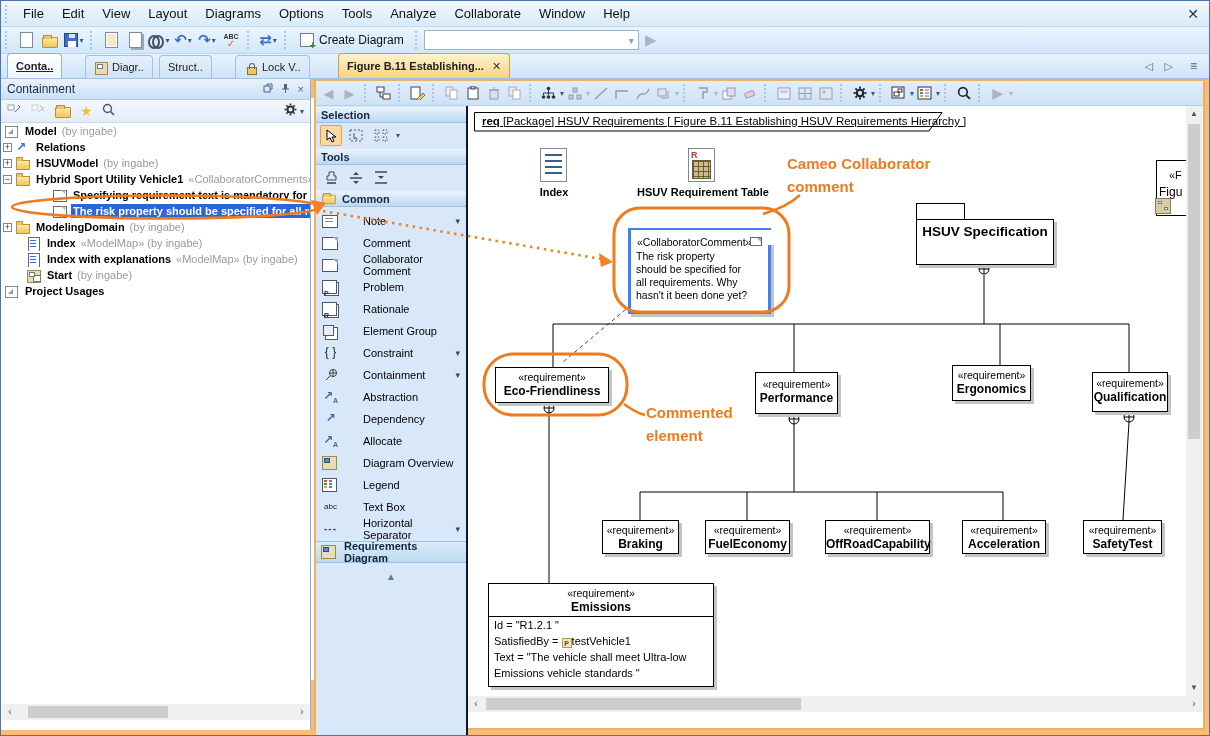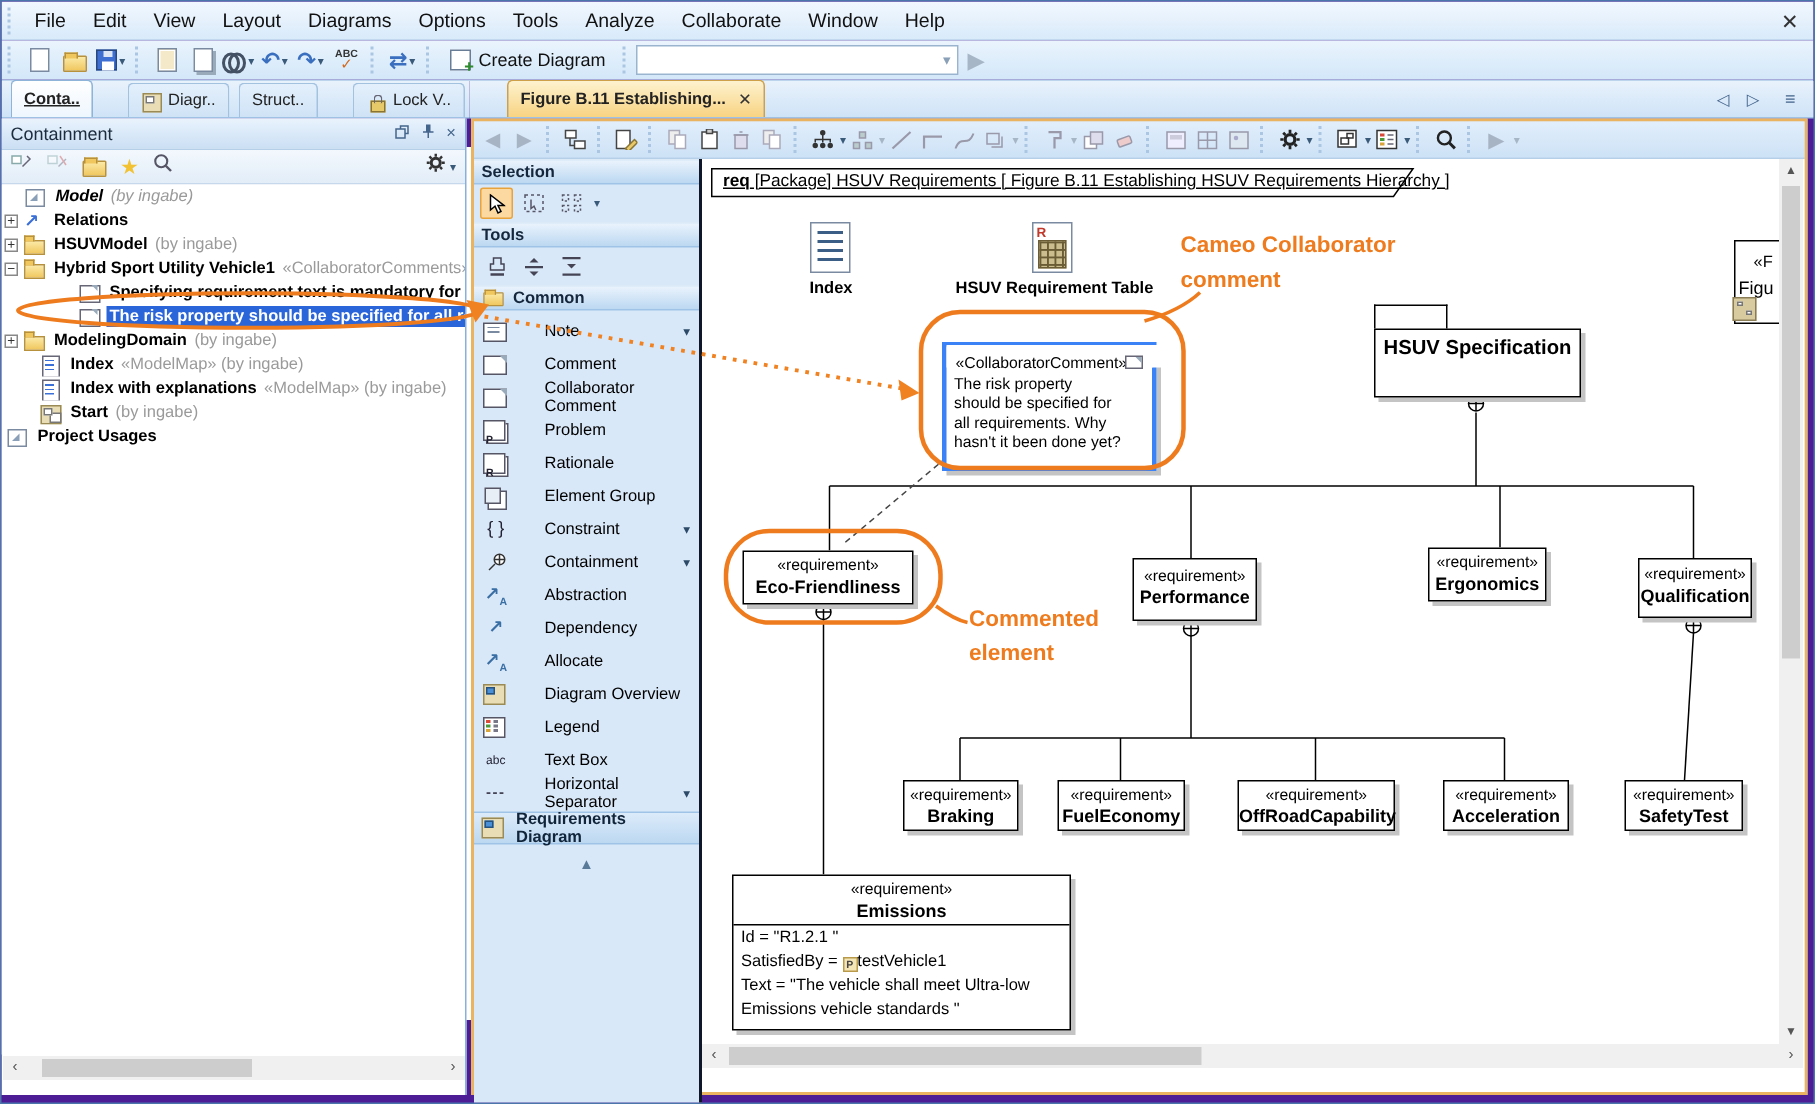--- a/index.html
+++ b/index.html
@@ -1,17 +1,17 @@
 <!DOCTYPE html>
 <html><head>
 <meta charset="utf-8">
 <style>
   html,body{margin:0;padding:0;background:#9db8d6;}
   *{box-sizing:border-box;font-family:"Liberation Sans","DejaVu Sans",sans-serif;}
-  #app{position:relative;width:1210px;height:736px;background:#4c1d95;border:1px solid #4a76ac;overflow:hidden;}
+  #app{position:relative;width:1210px;height:736px;background:#fdba74;border:1px solid #4a76ac;overflow:hidden;}
   .abs{position:absolute;}
   
   .menubar{left:0;top:0;width:1208px;height:26px;background:linear-gradient(#f2f8fe,#d9eafa);border-bottom:1px solid #c2d8ee;display:flex;align-items:center;}
   .menuitem{padding:4px 9px;font-size:13px;color:#111;cursor:default;}
   .toolbar{left:0;top:26px;width:1208px;height:27px;background:linear-gradient(#eaf4fd,#d3e7f9);border-bottom:1px solid #bcd4ec;display:flex;align-items:center;}
   .hdl{width:5px;height:18px;border-left:2px dotted #aac6e2;margin:0 4px;}
   .tbtn{width:24px;height:22px;display:flex;align-items:center;justify-content:center;position:relative;}
   .tcaret{font-size:8px;color:#3a5a7a;margin-left:1px;}
   .gray{color:#a7b6c6 !important;}
   
@@ -268,21 +268,21 @@
                 <line x1="9.3" y1="9.3" x2="10.7" y2="10.7"></line>
                 <line x1="2.3" y1="10.7" x2="3.7" y2="9.3"></line>
                 <line x1="9.3" y1="3.7" x2="10.7" y2="2.3"></line>
               </g>
             </svg></span>
         <span class="tcaret">▾</span>
       </span>
     </div>
 
     <div class="tree">
-      <div class="trow" style="padding-left:16px;font-style:italic;">
+      <div class="trow" style="padding-left:4px;">
         <span class="tic model"></span>
         <span class="tlab">Model</span>
         <span class="tmeta">(by ingabe)</span>
       </div>
       <div class="trow" style="padding-left:2px;">
         <span class="exp">+</span>
         <span class="tic rel">↗</span>
         <span class="tlab">Relations</span>
       </div>
       <div class="trow" style="padding-left:2px;">

